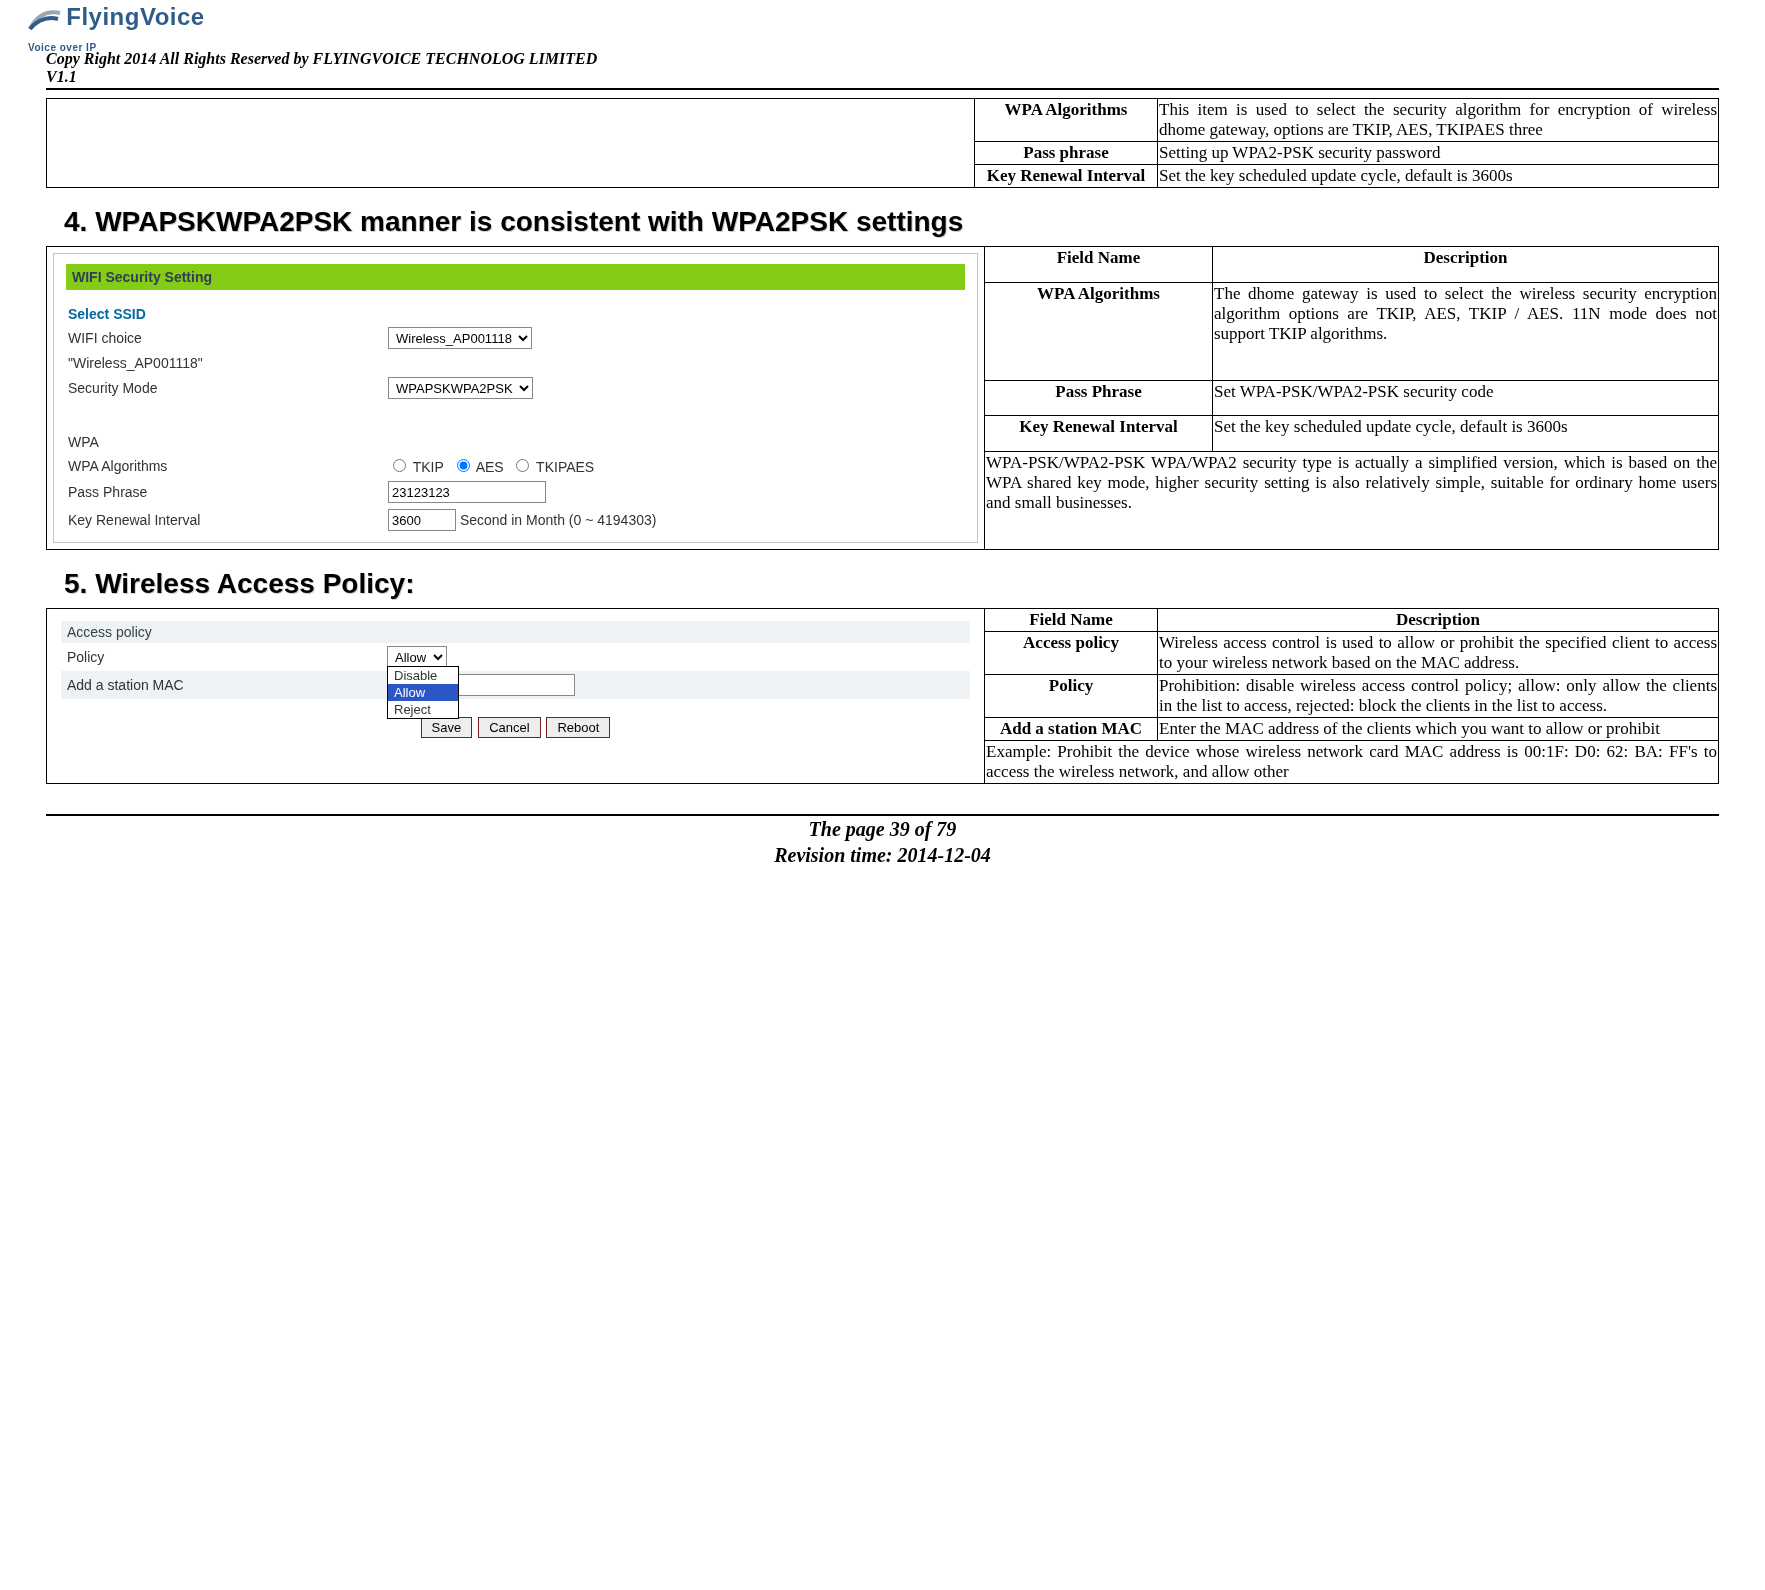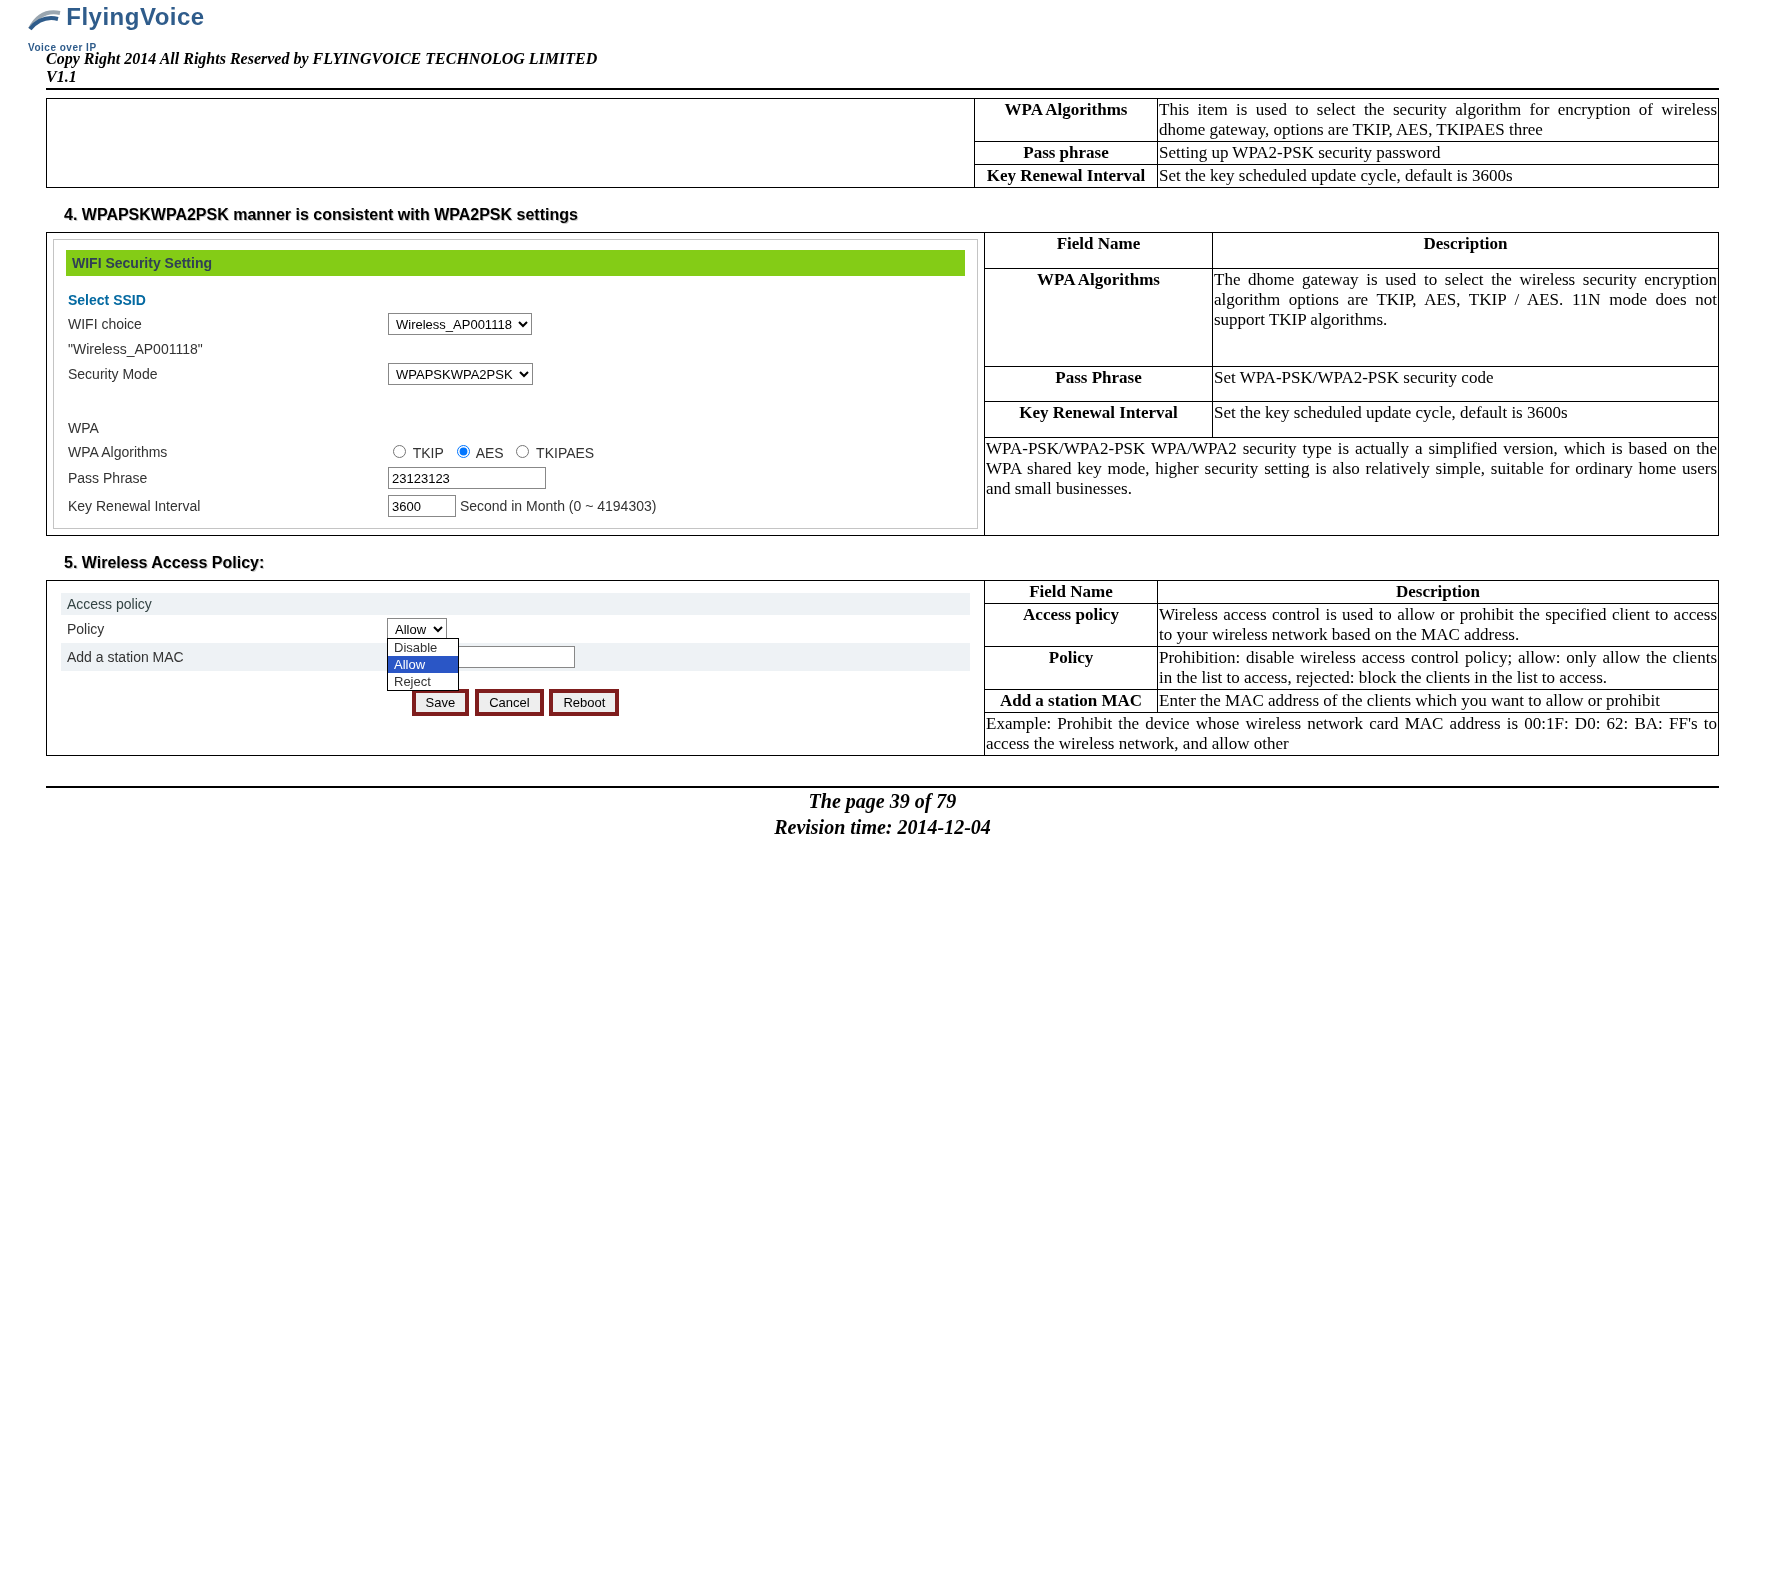--- a/index.html
+++ b/index.html
@@ -53,21 +53,21 @@
     border-top: 2px solid #000;
     margin: 2px 0 8px 0;
   }
   .center { text-align: center; }
   .bold { font-weight: bold; }
   .justify { text-align: justify; }
   
   .sec-heading {
     font-family: Arial, sans-serif;
     font-weight: bold;
-    font-size: 16px;
+    font-size: 28px;
     color: #000;
     text-shadow: 1px 1px 0 #ccc;
     margin: 18px 0 8px 18px;
   }
   .shot {
     font-family: Tahoma, Arial, sans-serif;
     font-size: 14px;
     color: #333;
     padding: 6px 8px 8px 8px;
   }
@@ -98,21 +98,21 @@
     border: 1px solid #888;
     background: #fff;
     padding: 1px 3px;
   }
   select.shot-select { height: 22px; }
   input.shot-input { height: 18px; }
   .shot-buttons { margin-top: 18px; text-align: center; }
   .shot-btn {
     font-family: Tahoma, Arial, sans-serif;
     font-size: 13px;
-    border: 4px solid #7f1d1d;
+    border: 1px solid #7f1d1d;
     background: #eee;
     padding: 2px 10px;
     margin: 0 1px;
     cursor: pointer;
   }
   .dropdown-wrap { position: relative; display: inline-block; }
   .dropdown-open {
     position: absolute;
     top: 20px;
     left: 0;

